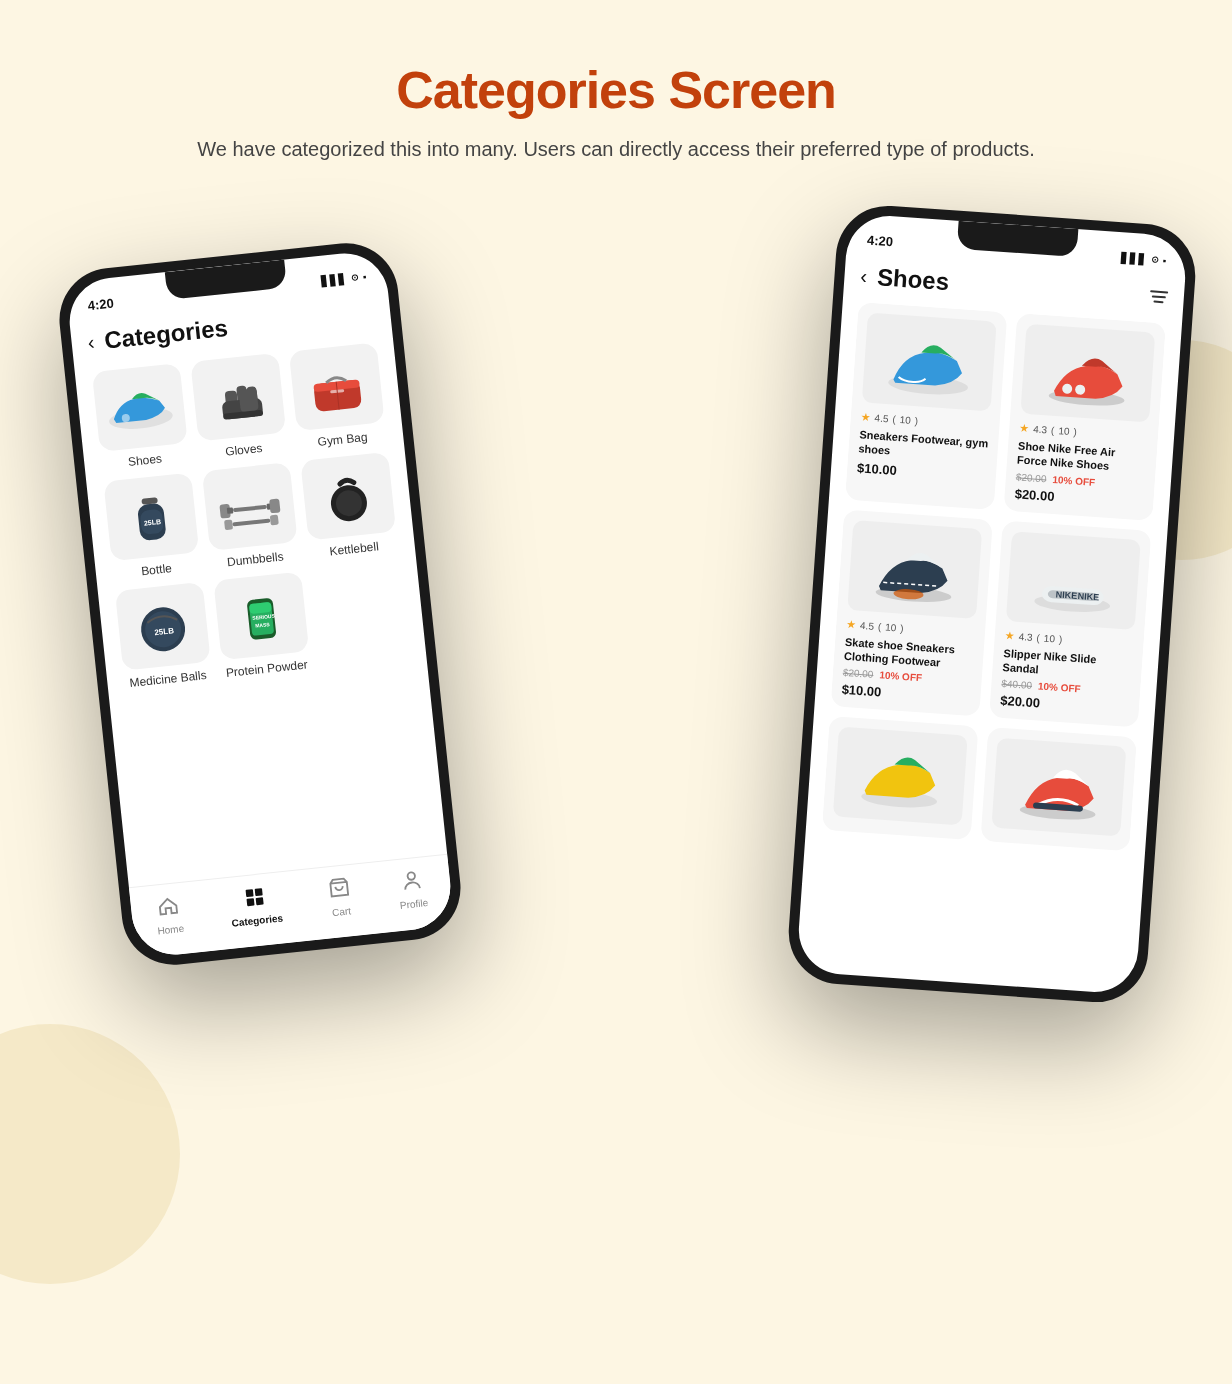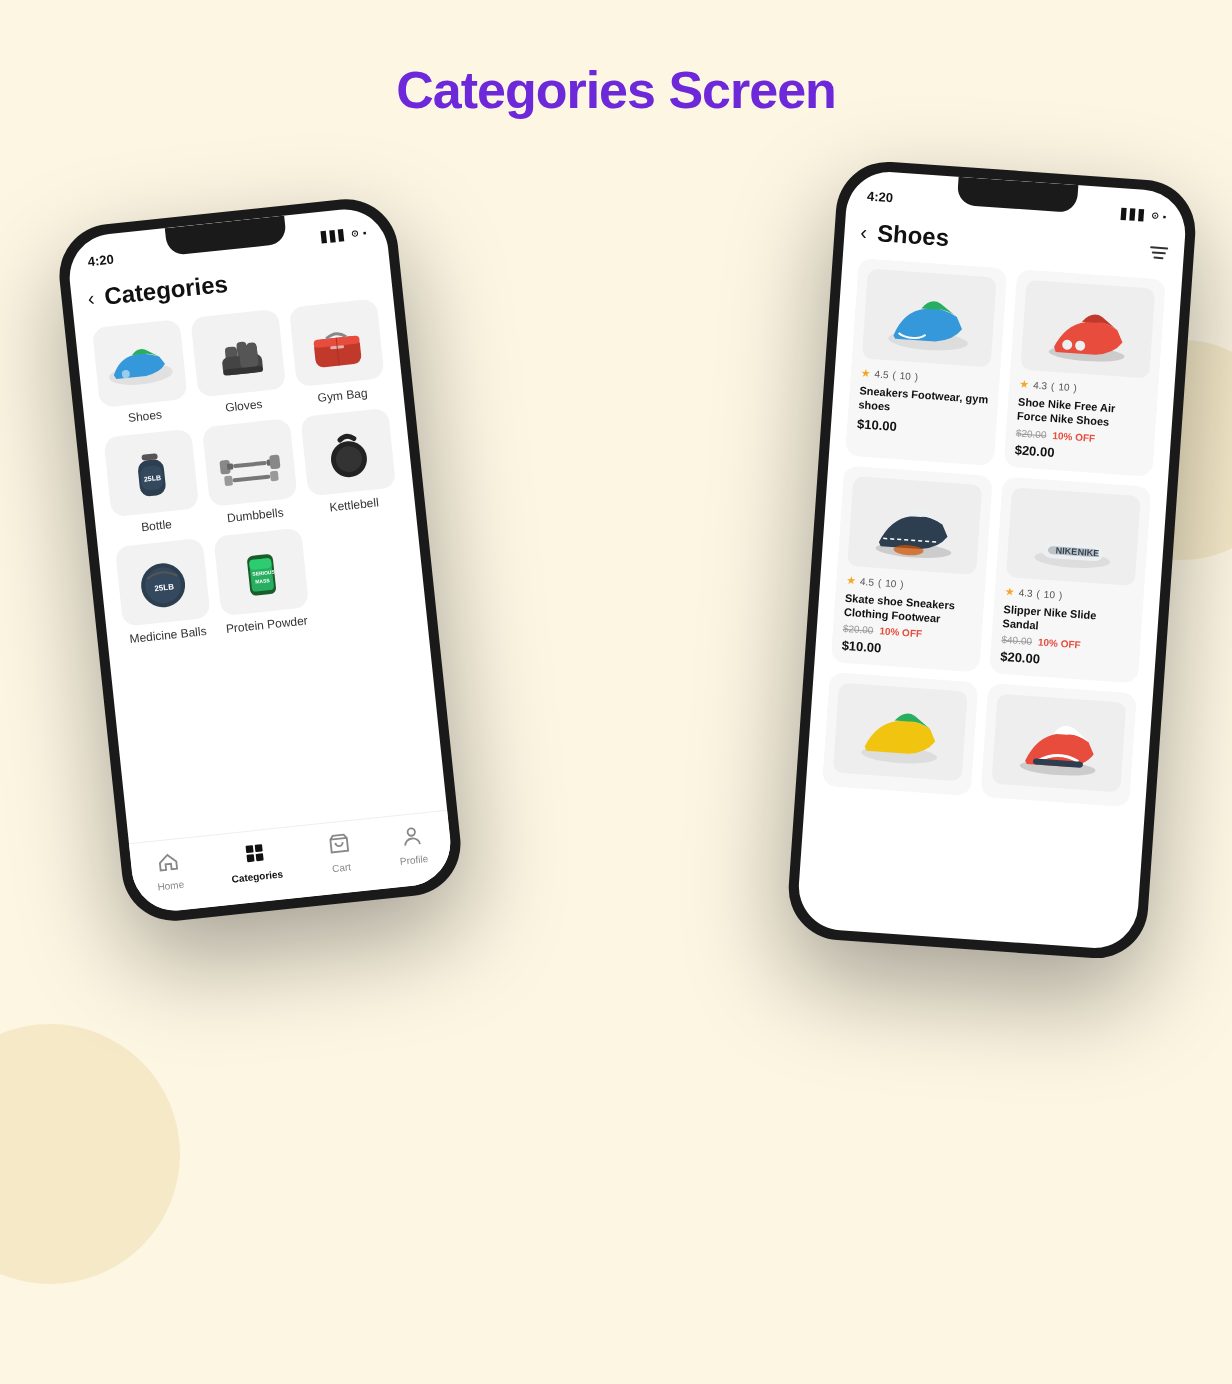--- a/index.html
+++ b/index.html
@@ -33,21 +33,21 @@
     }
 
     .page-header {
       text-align: center;
       padding-top: 60px;
       padding-bottom: 30px;
     }
     .page-title {
       font-size: 52px;
       font-weight: 800;
-      color: #6d28d9;
+      color: #c2410c;
       letter-spacing: -1px;
     }
     .page-subtitle {
       font-size: 20px;
       color: #444;
       margin-top: 14px;
       line-height: 1.5;
     }
 
     
@@ -284,20 +284,22 @@
     }
   </style>
 </head>
 <body>
 
 <div class="bg-circle-right"></div>
 <div class="bg-circle-bottom-left"></div>
 
 <div class="page-header">
   <h1 class="page-title">Categories Screen</h1>
+  <p class="page-subtitle">We have categorized this into many. Users can directly
+access their preferred type of products.</p>
 </div>
 
 <div class="phones-area">
 
   <div class="phone phone-1">
     <div class="phone-screen">
       <div class="notch"></div>
 
       <div class="status-bar">
         <span class="status-time">4:20</span>

